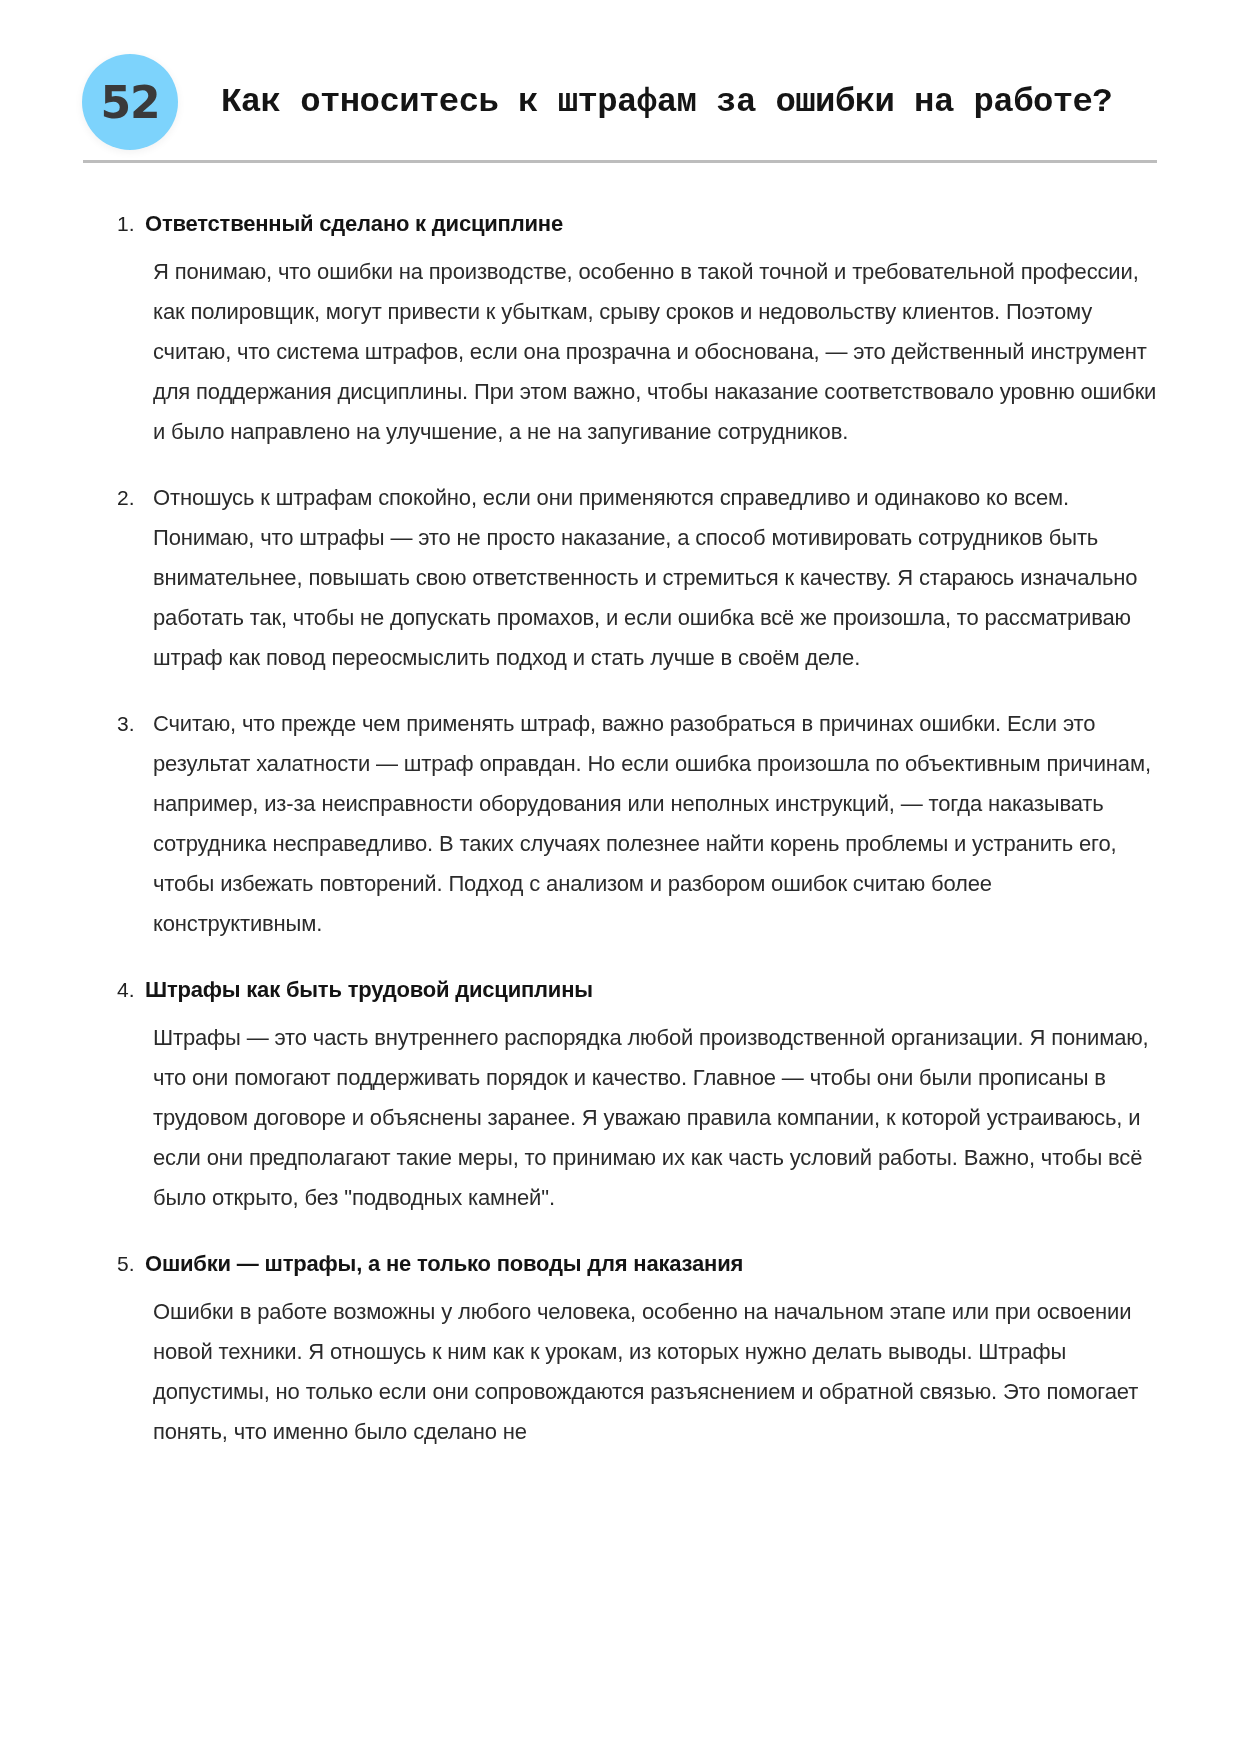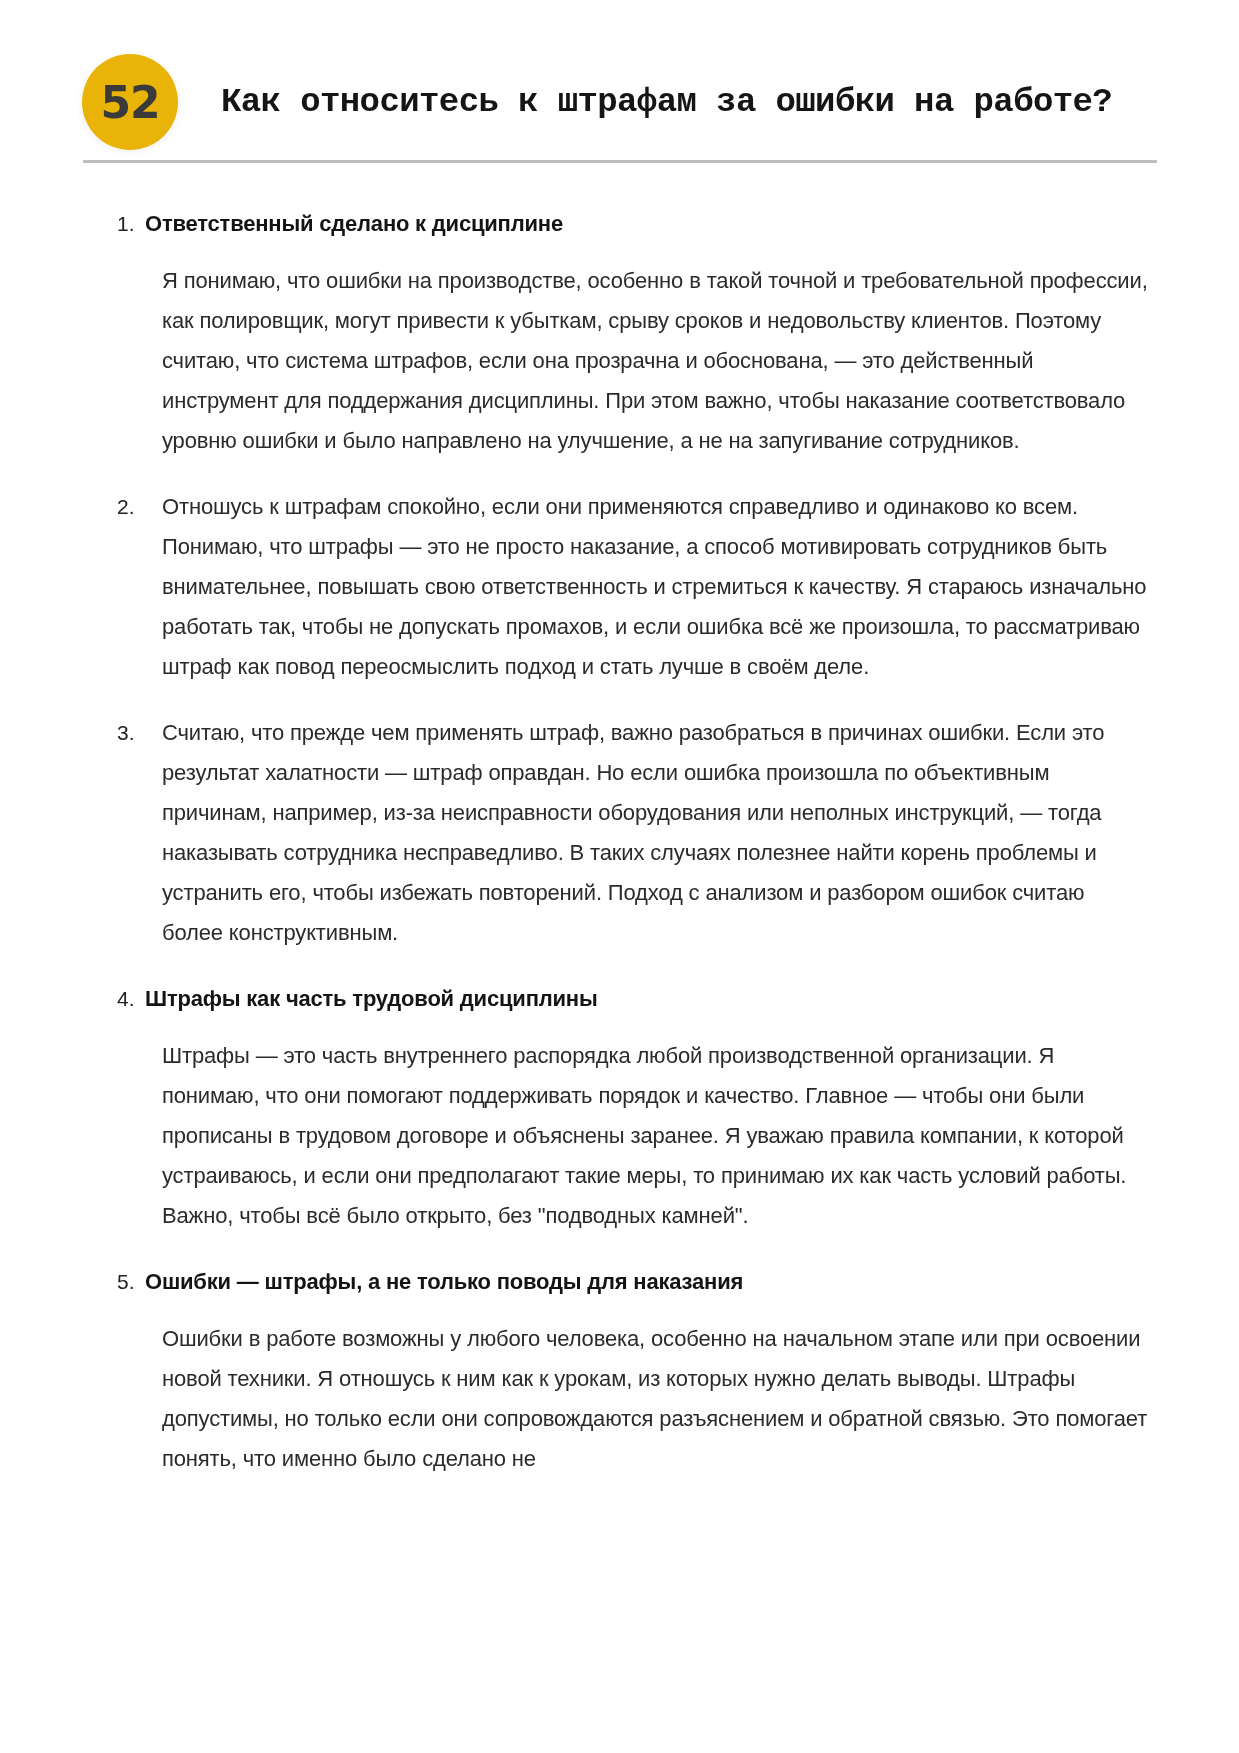--- a/index.html
+++ b/index.html
@@ -22,21 +22,21 @@
       width: 1080px;
       height: 112px;
     }
     .badge {
       position: absolute;
       left: 2px;
       top: 4px;
       width: 96px;
       height: 96px;
       border-radius: 50%;
-      background: #eab308;
+      background: #7dd3fc;
       box-shadow: 0 2px 8px rgba(0,0,0,0.06);
       display: flex;
       align-items: center;
       justify-content: center;
       font-family: "DejaVu Sans", sans-serif;
       font-weight: bold;
       font-size: 44px;
       color: #3a3a3a;
       letter-spacing: -1px;
     }
@@ -90,21 +90,21 @@
       line-height: 40px;
       color: #141414;
       letter-spacing: -0.2px;
     }
     .item-body {
       font-family: "Liberation Sans", sans-serif;
       font-size: 22px;
       line-height: 40px;
       color: #2b2b2b;
       letter-spacing: -0.15px;
-      margin: 17px;
+      margin: 8px;
     }
   </style>
 </head>
 <body>
 
 <div class="header">
   <div class="badge">52</div>
   <h1 class="title">Как относитесь к штрафам за ошибки на работе?</h1>
 </div>
 <div class="divider"></div>
@@ -118,21 +118,21 @@
   <li class="item">
     <span class="num">2.</span>
     <p class="item-body">Отношусь к штрафам спокойно, если они применяются справедливо и одинаково ко всем. Понимаю, что штрафы — это не просто наказание, а способ мотивировать сотрудников быть внимательнее, повышать свою ответственность и стремиться к качеству. Я стараюсь изначально работать так, чтобы не допускать промахов, и если ошибка всё же произошла, то рассматриваю штраф как повод переосмыслить подход и стать лучше в своём деле.</p>
   </li>
   <li class="item">
     <span class="num">3.</span>
     <p class="item-body">Считаю, что прежде чем применять штраф, важно разобраться в причинах ошибки. Если это результат халатности — штраф оправдан. Но если ошибка произошла по объективным причинам, например, из-за неисправности оборудования или неполных инструкций, — тогда наказывать сотрудника несправедливо. В таких случаях полезнее найти корень проблемы и устранить его, чтобы избежать повторений. Подход с анализом и разбором ошибок считаю более конструктивным.</p>
   </li>
   <li class="item">
     <span class="num">4.</span>
-    <div class="item-title">Штрафы как часть трудовой дисциплины</div>
+    <div class="item-title">Штрафы как быть трудовой дисциплины</div>
     <p class="item-body">Штрафы — это часть внутреннего распорядка любой производственной организации. Я понимаю, что они помогают поддерживать порядок и качество. Главное — чтобы они были прописаны в трудовом договоре и объяснены заранее. Я уважаю правила компании, к которой устраиваюсь, и если они предполагают такие меры, то принимаю их как часть условий работы. Важно, чтобы всё было открыто, без "подводных камней".</p>
   </li>
   <li class="item">
     <span class="num">5.</span>
     <div class="item-title">Ошибки — штрафы, а не только поводы для наказания</div>
     <p class="item-body">Ошибки в работе возможны у любого человека, особенно на начальном этапе или при освоении новой техники. Я отношусь к ним как к урокам, из которых нужно делать выводы. Штрафы допустимы, но только если они сопровождаются разъяснением и обратной связью. Это помогает понять, что именно было сделано не</p>
   </li>
 </ol>
 
 </body></html>

